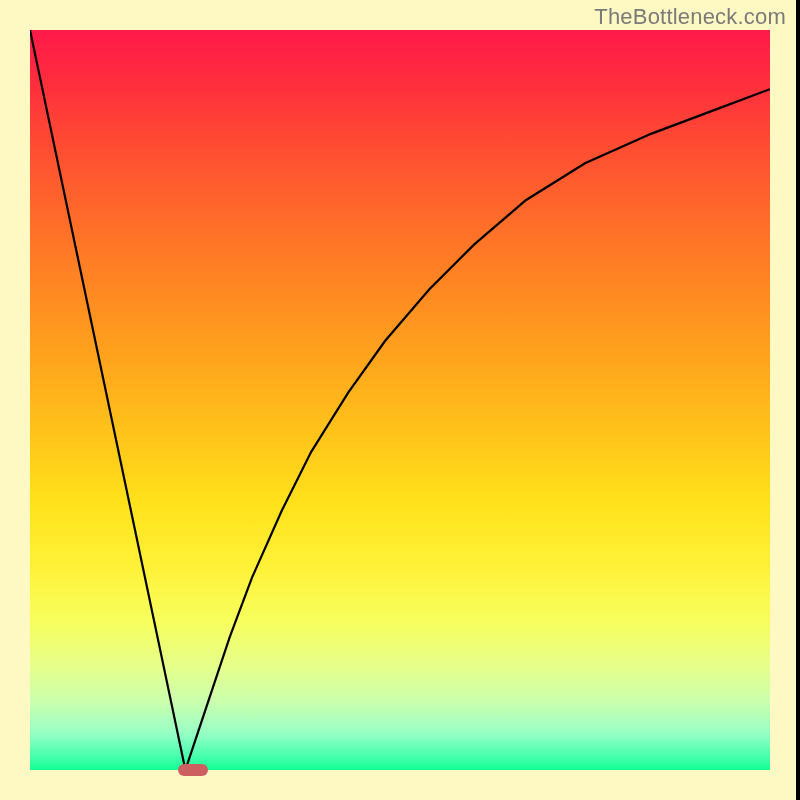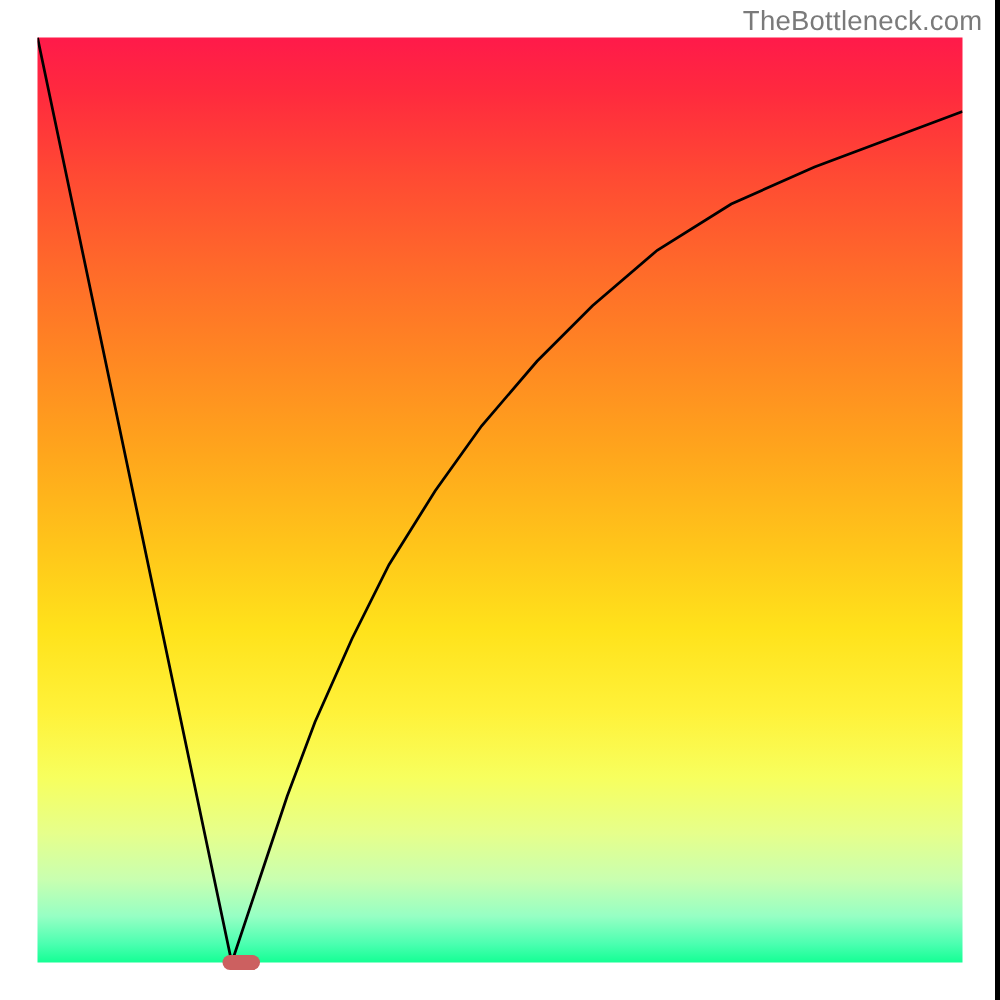--- a/index.html
+++ b/index.html
@@ -8,21 +8,21 @@
     width: 800px;
     height: 800px;
     overflow: hidden;
     background: #000;
     font-family: Arial, Helvetica, sans-serif;
   }
   .frame {
     position: relative;
     width: 796px;
     height: 800px;
-    background: #ffffff;
+    background: #fef9c3;
   }
   .plot {
     position: absolute;
     left: 30px;
     top: 30px;
     width: 740px;
     height: 740px;
     background: linear-gradient(to bottom,
       #ff1a4a 0%,
       #ff2a3e 6%,

